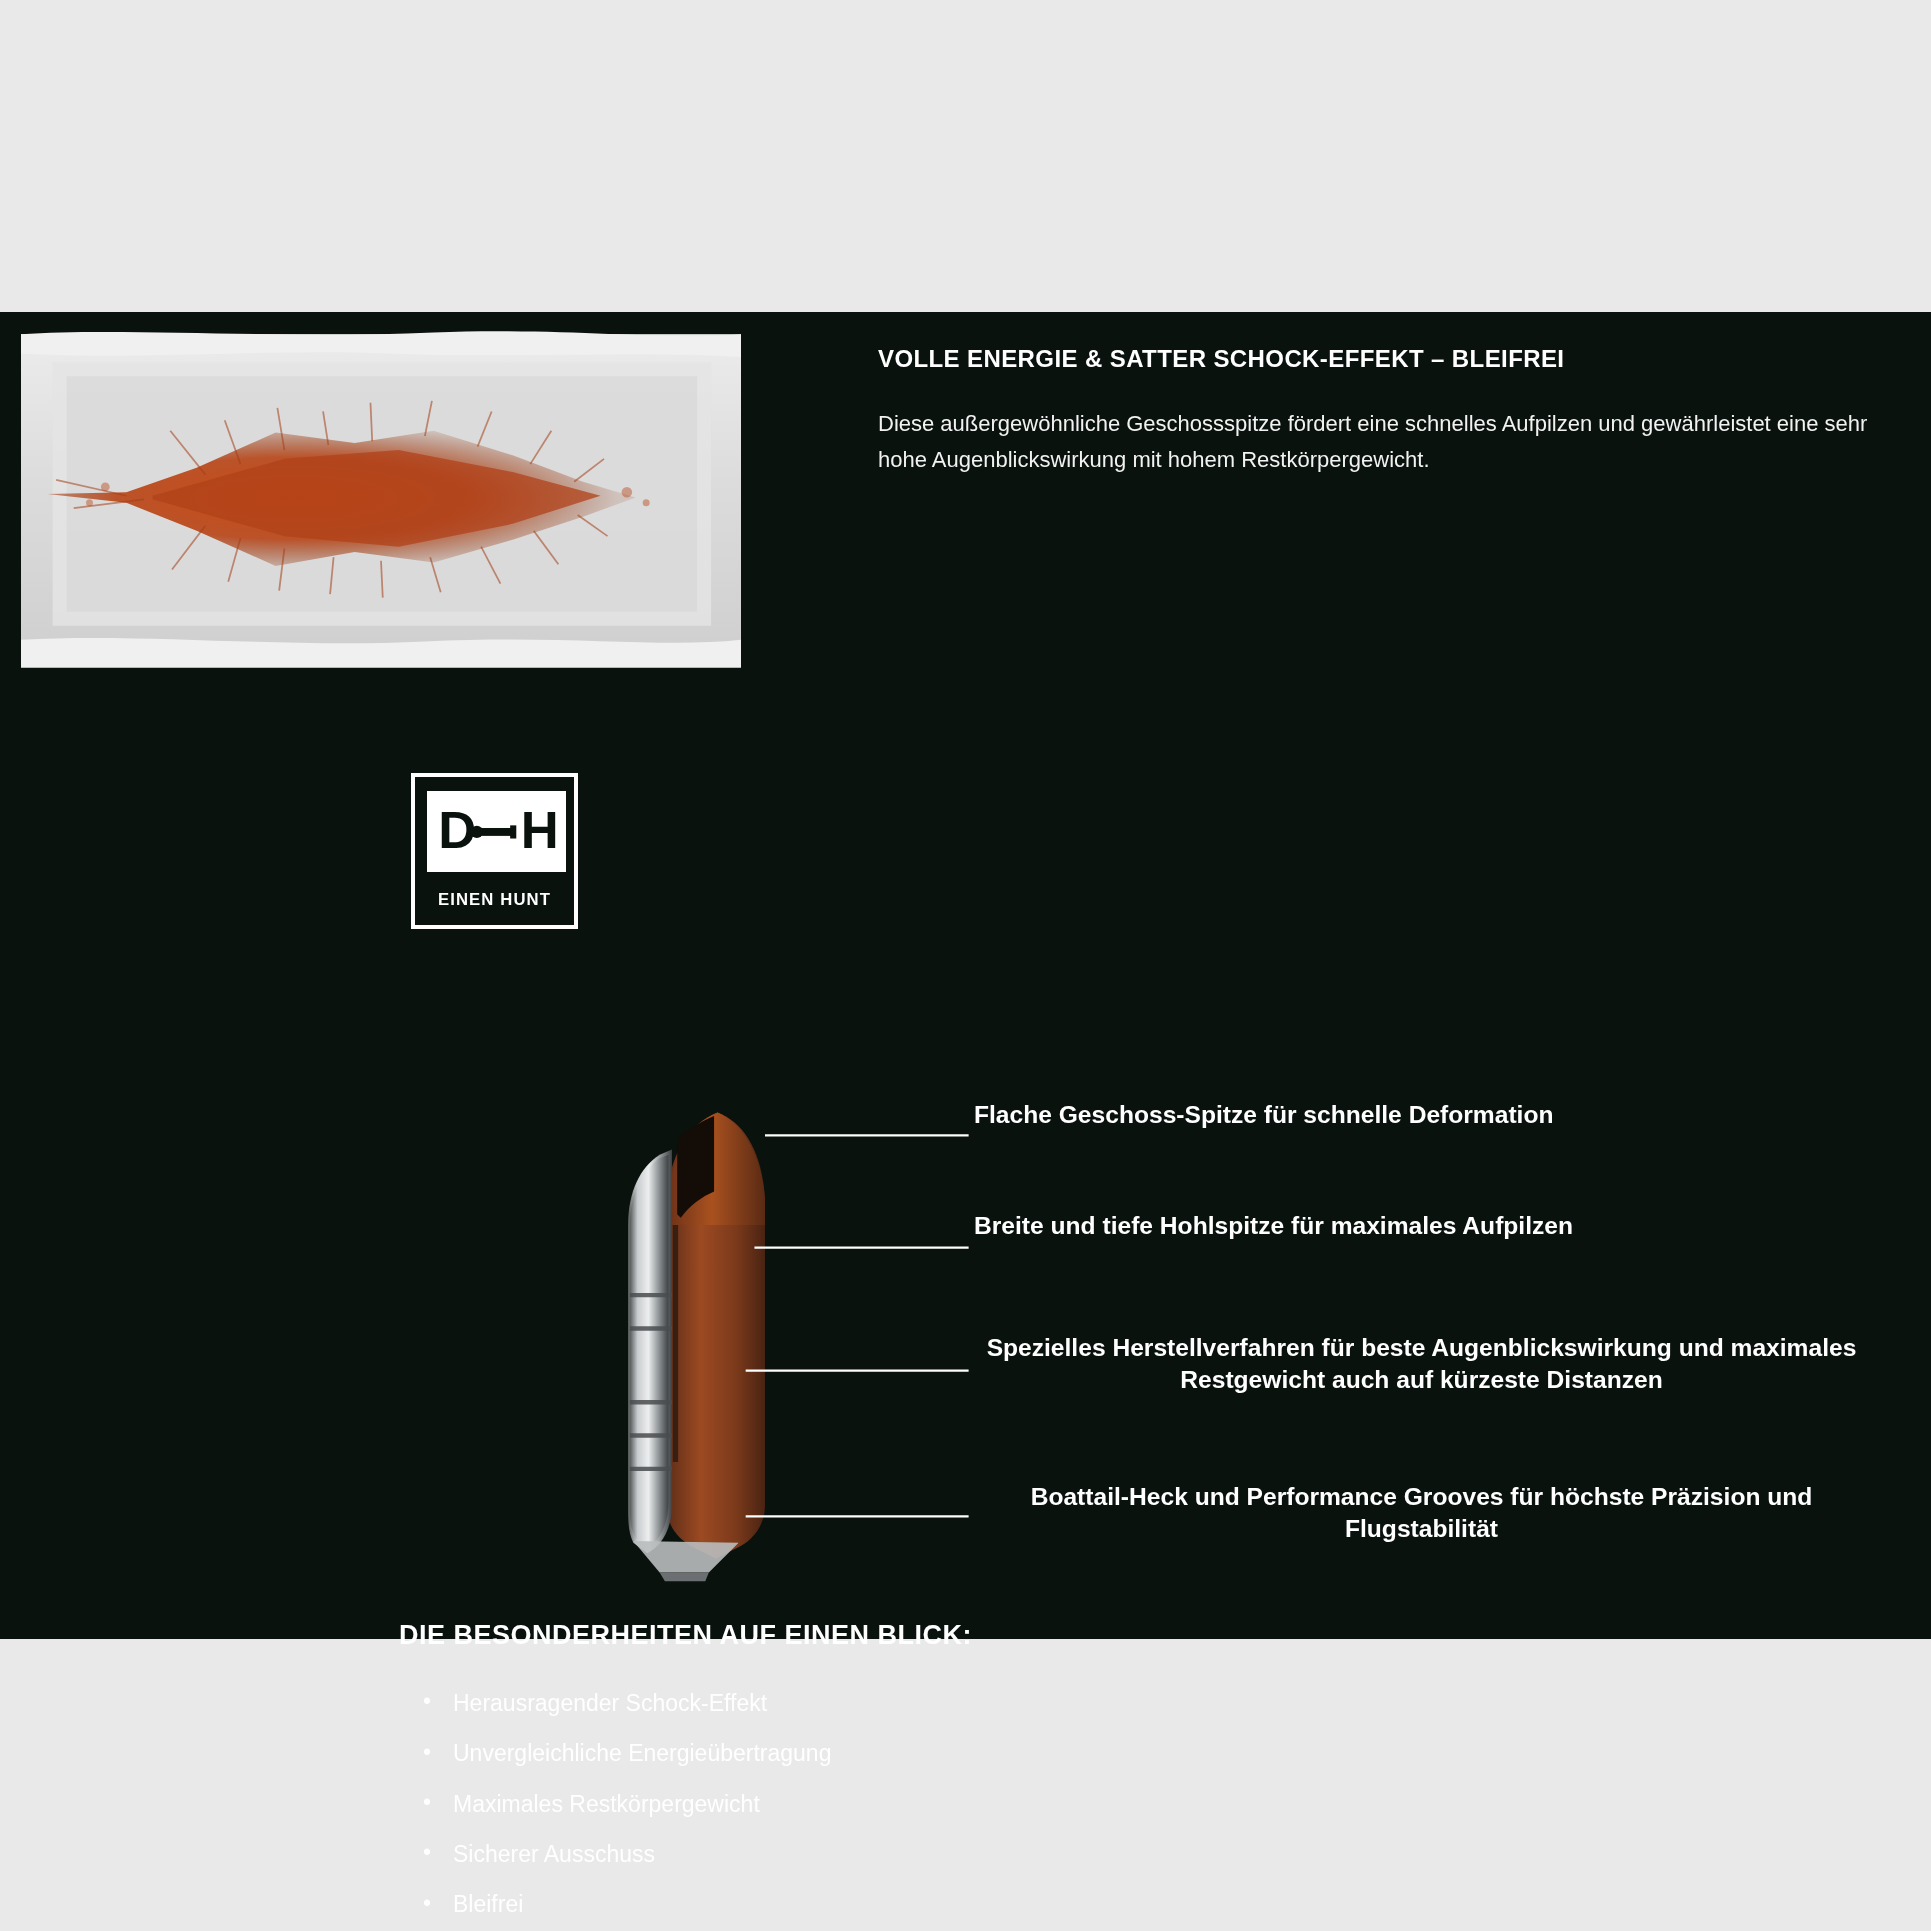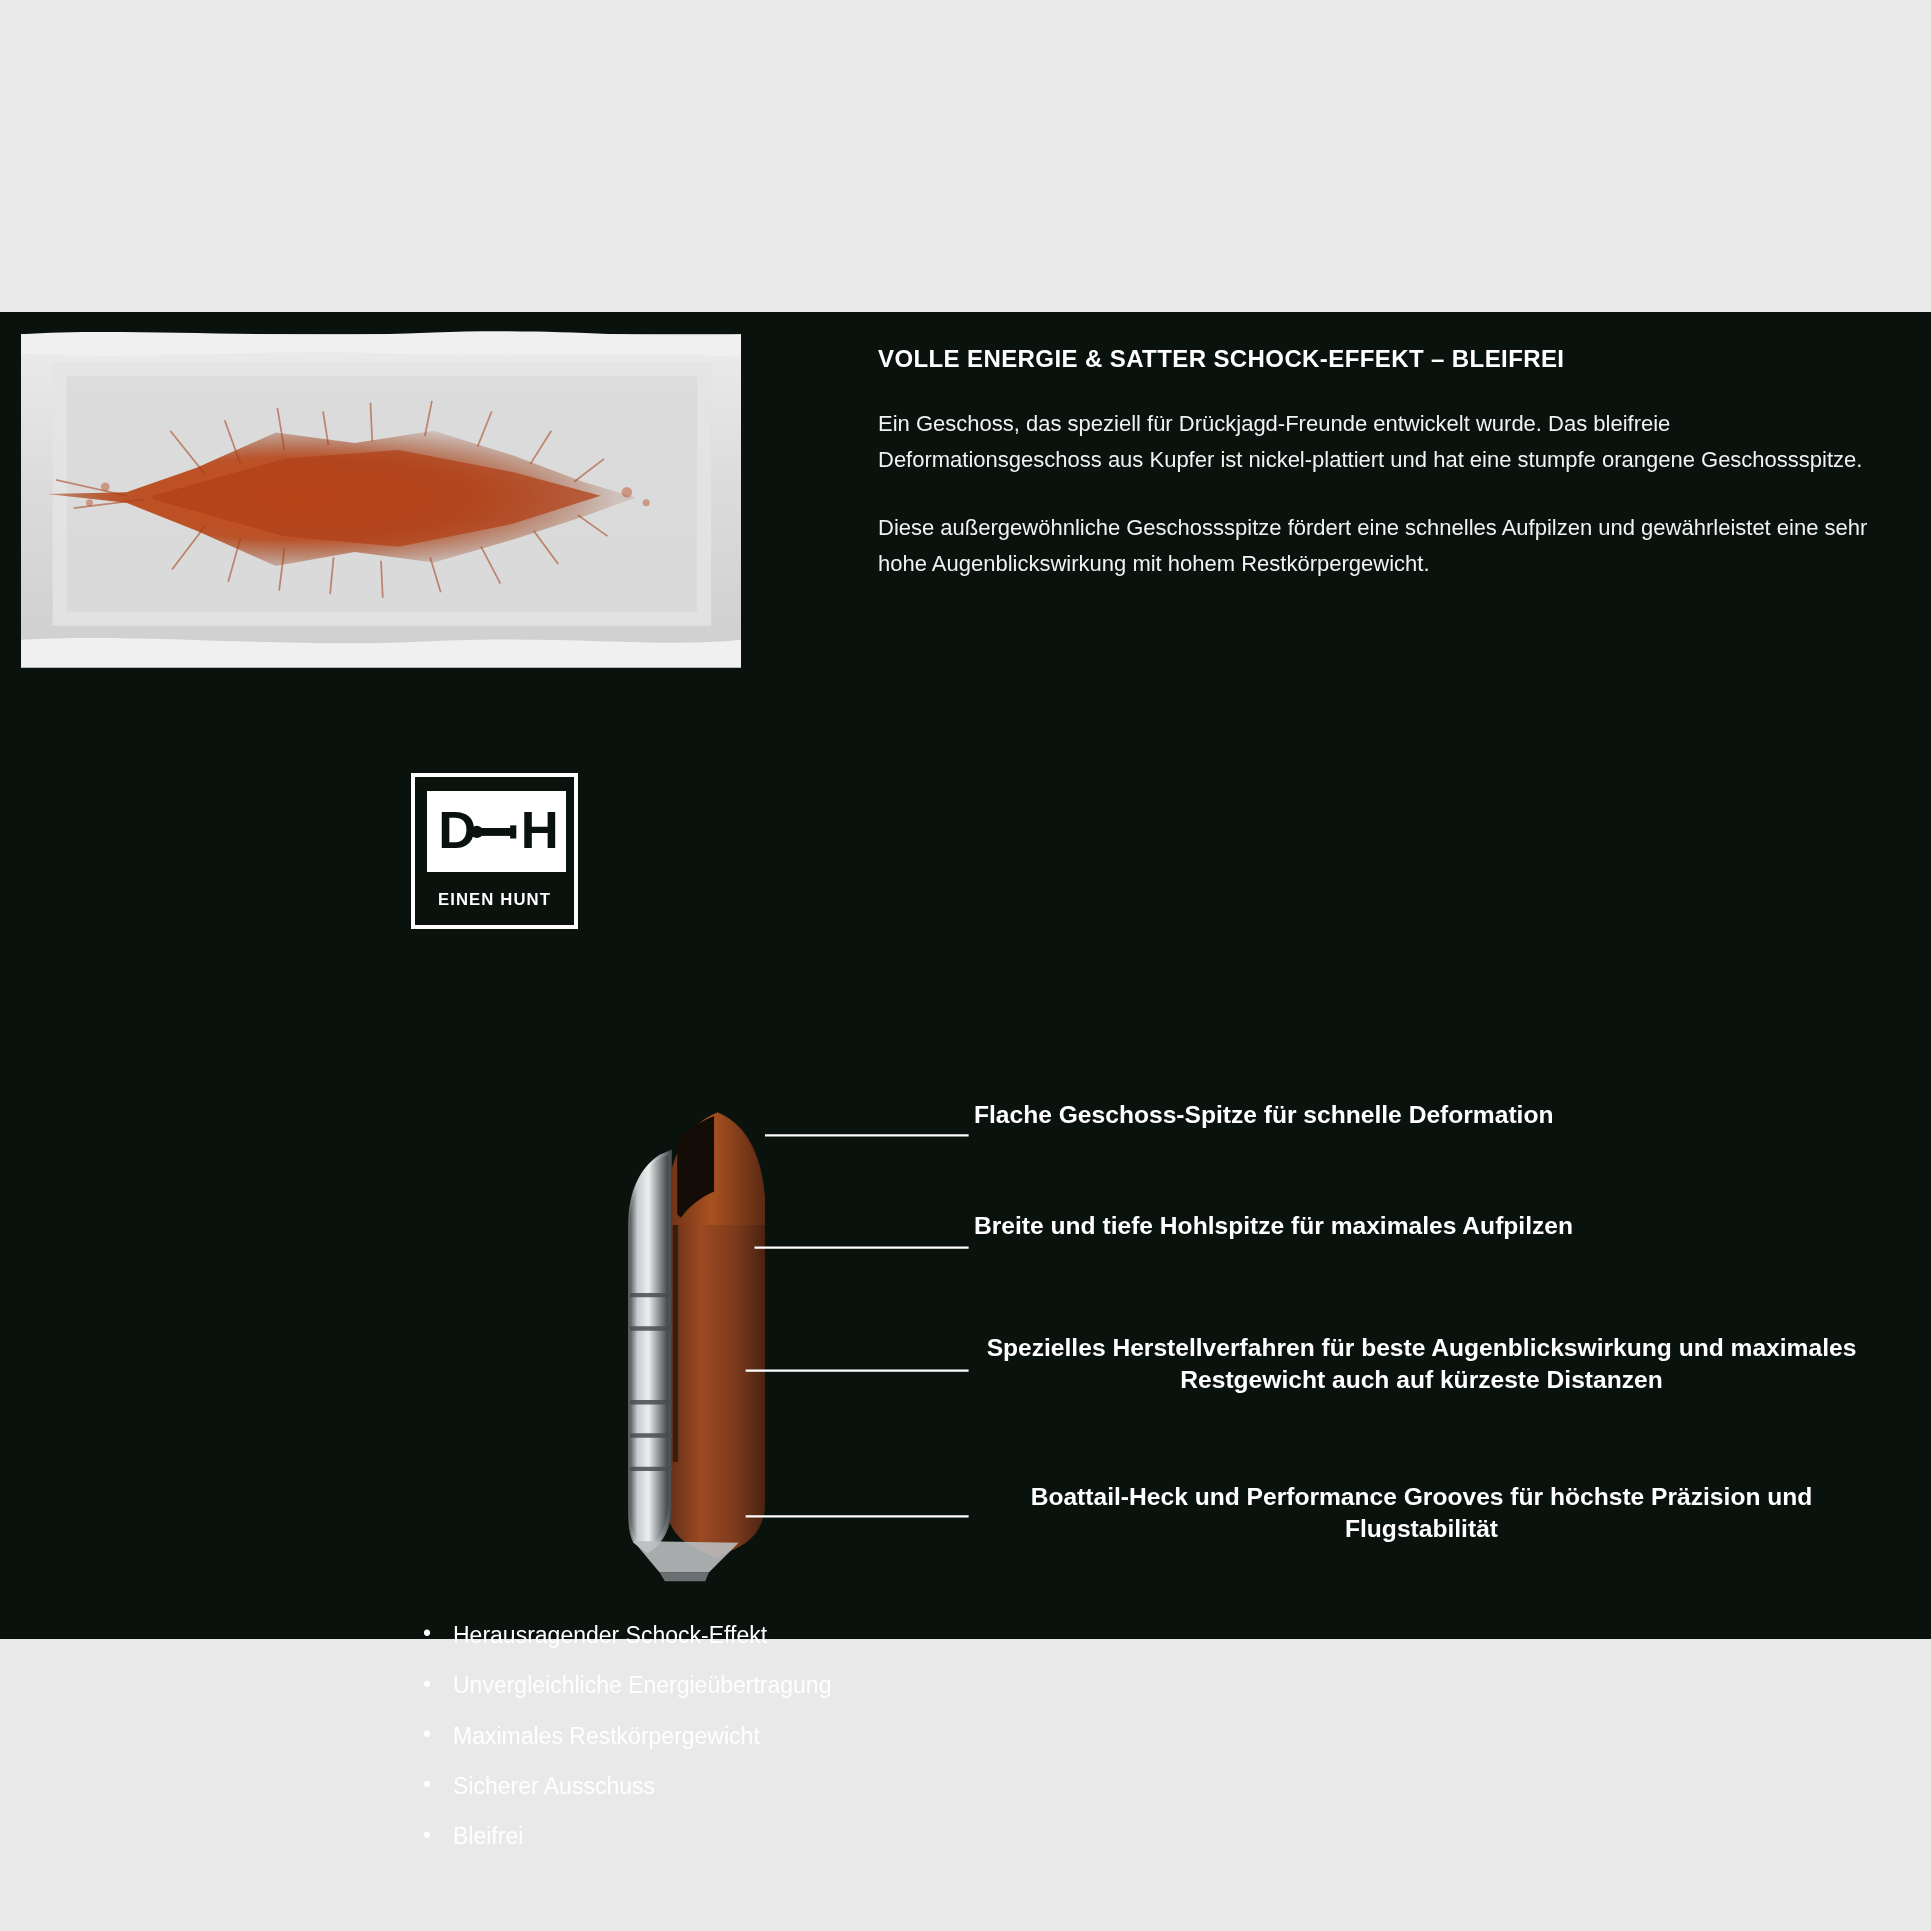--- a/index.html
+++ b/index.html
@@ -210,21 +210,20 @@
           <circle cx="690" cy="188" r="6"></circle>
             <circle cx="712" cy="200" r="4"></circle>
         </g>
         <path d="M0 8 C120 0 300 14 470 6 C620 0 740 16 820 8 L820 34 C700 26 560 36 420 30 C280 24 130 38 0 30 Z" fill="#f0f0f0"></path>
         <path d="M0 356 C140 348 300 366 460 358 C620 350 730 366 820 356 L820 388 L0 388 Z" fill="#f0f0f0"></path>
       </svg>
     </div>
 
     <div class="intro">
       <h2>VOLLE ENERGIE &amp; SATTER SCHOCK-EFFEKT – BLEIFREI</h2>
-      <p>Ein Geschoss, das speziell für Drückjagd-Freunde entwickelt wurde. Das bleifreie Deformationsgeschoss aus Kupfer ist nickel-plattiert und hat eine stumpfe orangene Geschossspitze.</p>
       <p>Diese außergewöhnliche Geschossspitze fördert eine schnelles Aufpilzen und gewährleistet eine sehr hohe Augenblickswirkung mit hohem Restkörpergewicht.</p>
     </div>
 
     <div class="dh-logo">
       <div class="dh-mark">
         <svg width="128" height="65" viewBox="0 0 146 74" xmlns="http://www.w3.org/2000/svg" aria-hidden="true">
           <rect x="0" y="0" width="146" height="74" fill="#ffffff"></rect>
           <text x="6" y="56" font-family="Liberation Sans, sans-serif" font-size="60" font-weight="bold" fill="#0a120e">D</text>
           <text x="100" y="56" font-family="Liberation Sans, sans-serif" font-size="60" font-weight="bold" fill="#0a120e">H</text>
           <g fill="#0a120e">
@@ -292,20 +291,21 @@
     </div>
 
     <div class="callouts">
       <div class="callout c1">Flache Geschoss-Spitze für schnelle Deformation</div>
       <div class="callout c2">Breite und tiefe Hohlspitze für maximales Aufpilzen</div>
       <div class="callout c3">Spezielles Herstellverfahren für beste Augenblickswirkung und maximales Restgewicht auch auf kürzeste Distanzen</div>
       <div class="callout c4">Boattail-Heck und Performance Grooves für höchste Präzision und Flugstabilität</div>
     </div>
 
     <div class="highlights">
+      <h3>DIE BESONDERHEITEN AUF EINEN BLICK:</h3>
       <ul>
         <li>Herausragender Schock-Effekt</li>
         <li>Unvergleichliche Energieübertragung</li>
         <li>Maximales Restkörpergewicht</li>
         <li>Sicherer Ausschuss</li>
         <li>Bleifrei</li>
       </ul>
     </div>
 
   </div>

